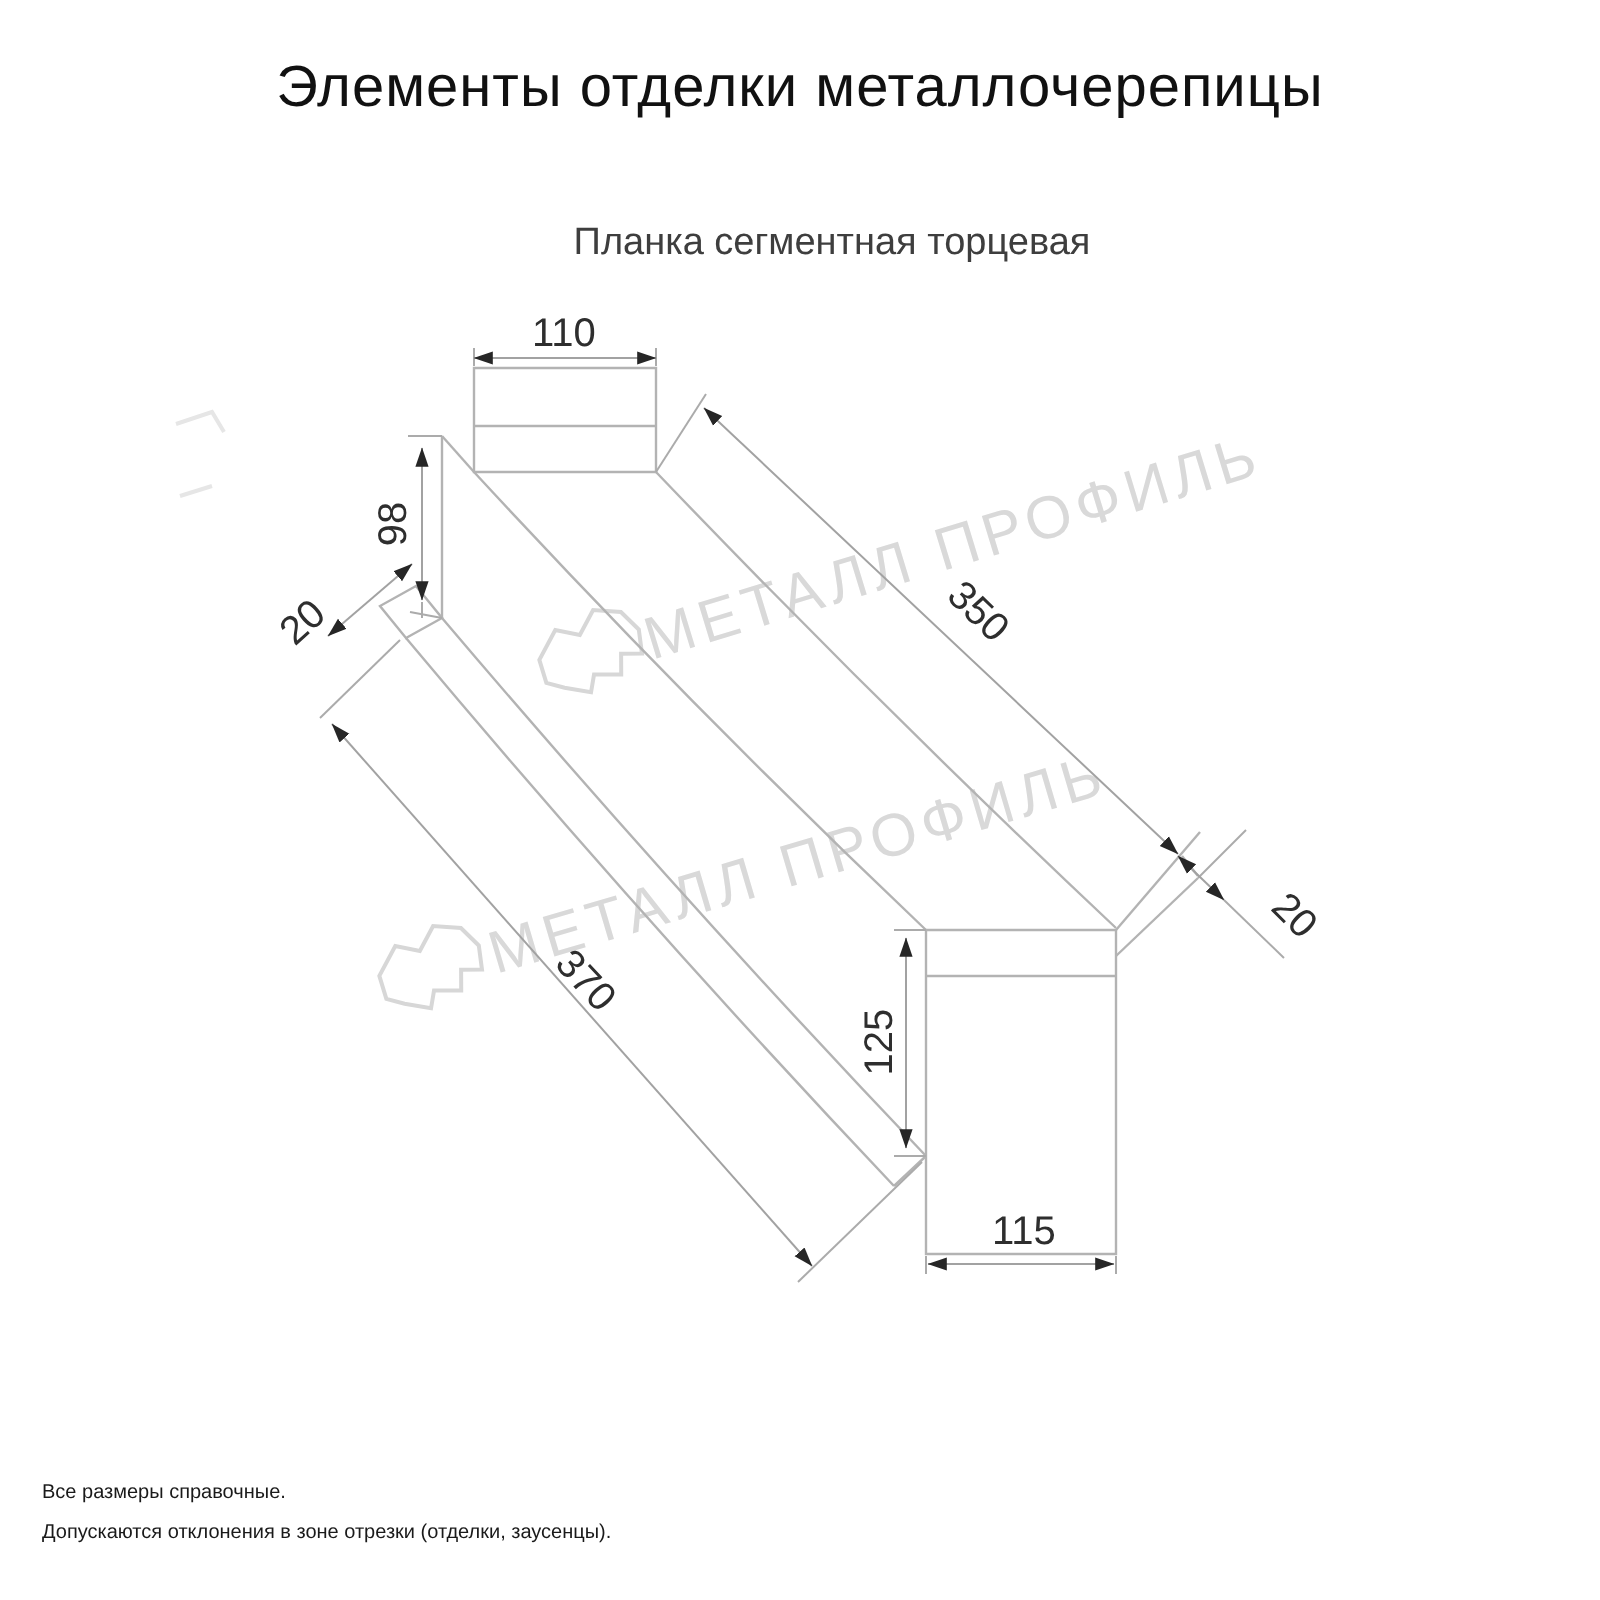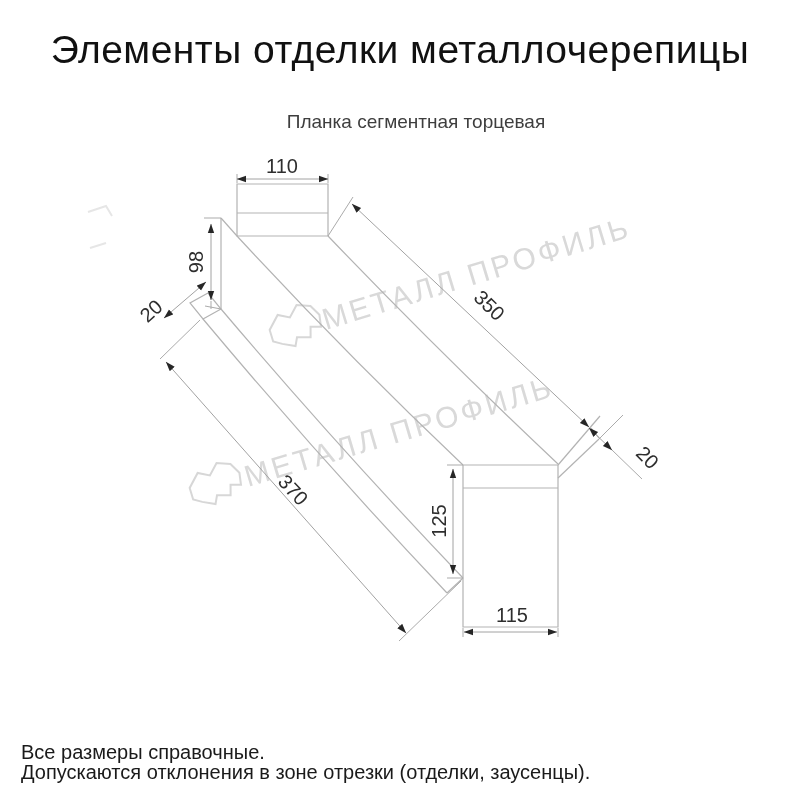--- a/index.html
+++ b/index.html
@@ -2,29 +2,29 @@
 <html><head>
 <meta charset="utf-8">
 <style>
   html,body{margin:0;padding:0;background:#ffffff;}
   .canvas{
     position:relative;width:800px;height:800px;background:#ffffff;overflow:hidden;
     font-family:"Liberation Sans","DejaVu Sans",sans-serif;
   }
   .page-title{
     position:absolute;top:28px;left:0;width:800px;text-align:center;
-    font-size:39px;color:#111111;letter-spacing:0.5px;
+    font-size:29px;color:#111111;letter-spacing:0.5px;
   }
   .product-name{
     position:absolute;top:110px;left:0;width:800px;text-align:center;
     font-size:19px;line-height:23px;color:#3e3e3e;padding-left:16px;
   }
   .drawing-svg{position:absolute;left:0;top:0;width:800px;height:800px;}
   .footer{
-    position:absolute;left:21px;color:#1a1a1a;font-size:20px;white-space:nowrap;text-align:center;
+    position:absolute;left:21px;color:#1a1a1a;font-size:10px;white-space:nowrap;text-align:center;
   }
   .footer.l1{top:741px;}
   .footer.l2{top:761px;}
   
   .part{stroke:#b3b3b3;stroke-width:1.2;fill:none;}
   .dim{stroke:#a2a2a2;stroke-width:1;fill:none;}
   .ext{stroke:#ababab;stroke-width:1;fill:none;}
   .dimtxt{fill:#2e2e2e;font-size:20px;font-family:"Liberation Sans","DejaVu Sans",sans-serif;}
   .wmtxt{fill:#d9d9d9;font-size:30px;letter-spacing:3px;font-family:"Liberation Sans","DejaVu Sans",sans-serif;}
   .wmlogo{stroke:#d7d7d7;stroke-width:2;fill:none;}

